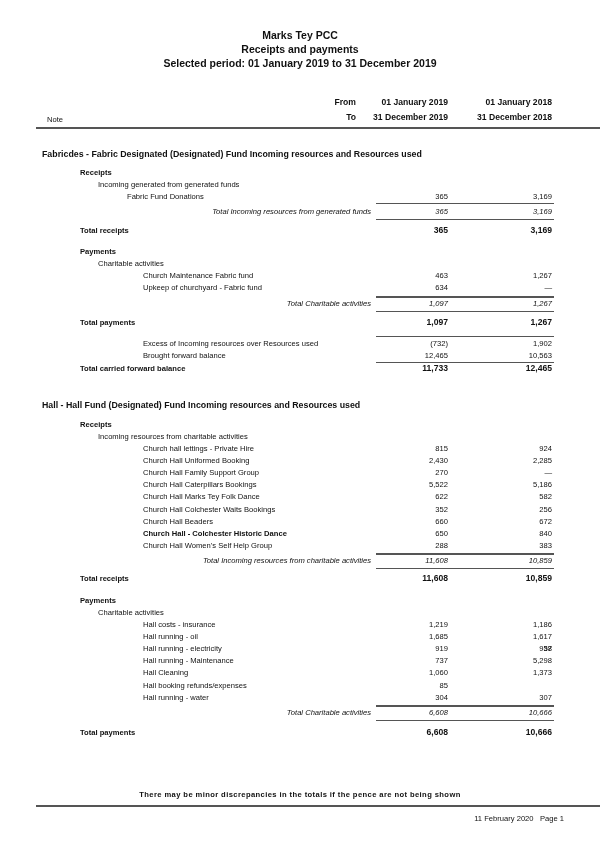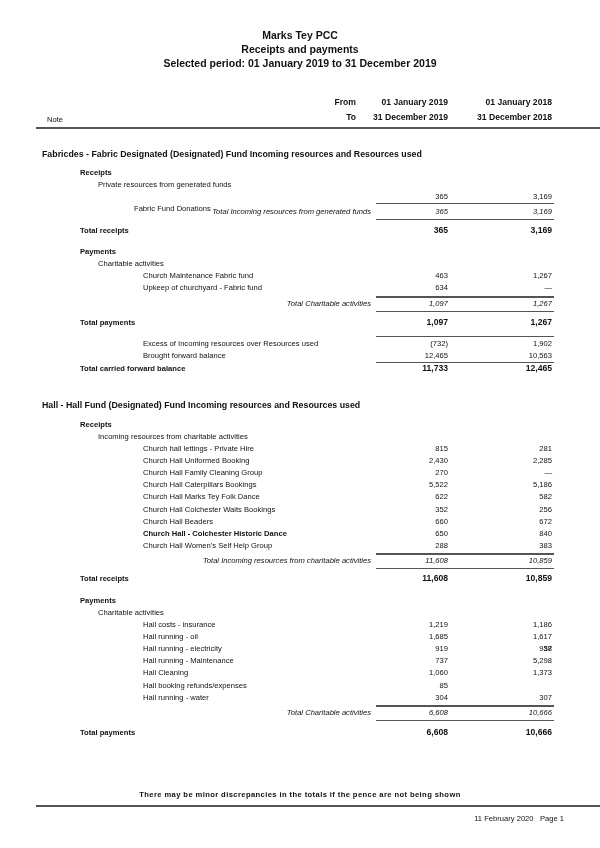--- a/index.html
+++ b/index.html
@@ -26,23 +26,23 @@
 <div class="abs b s9" style="right:244px;top:97px;">From</div>
 <div class="abs b s9" style="right:244px;top:112px;">To</div>
 <div class="r1 b s9" style="top:97px;">01 January 2019</div>
 <div class="r1 b s9" style="top:112px;">31 December 2019</div>
 <div class="r2 b s9" style="top:97px;">01 January 2018</div>
 <div class="r2 b s9" style="top:112px;">31 December 2018</div>
 <div class="hline" style="left:36px;width:564px;top:127px;height:1.5px;"></div>
 
 <div class="sec" style="top:149px;">Fabricdes - Fabric Designated (Designated) Fund Incoming resources and Resources used</div>
 <div class="abs b s8" style="left:80px;top:168px;">Receipts</div>
-<div class="abs s8" style="left:98px;top:180px;">Private resources from generated funds</div>
+<div class="abs s8" style="left:98px;top:180px;">Incoming generated from generated funds</div>
 <div>
-  <div class="abs s8" style="left:134px;top:192px;margin-top:12px;">Fabric Fund Donations</div>
+  <div class="abs s8" style="left:127px;top:192px;">Fabric Fund Donations</div>
   <div class="r1 s8" style="top:192px;">365</div>
   <div class="r2 s8" style="top:192px;">3,169</div>
 </div>
 <div class="hline" style="left:376px;width:178px;top:203px;height:1px;"></div>
 <div class="abs i s8" style="right:229px;top:207px;">Total Incoming resources from generated funds</div>
 <div class="r1 i s8" style="top:207px;">365</div>
 <div class="r2 i s8" style="top:207px;">3,169</div>
 <div class="hline" style="left:376px;width:178px;top:219px;height:1px;"></div>
 <div class="abs b s8" style="left:80px;top:226px;">Total receipts</div>
 <div class="r1 b s9" style="top:225px;">365</div>
@@ -81,29 +81,29 @@
 <div class="r1 b s9" style="top:363px;">11,733</div>
 <div class="r2 b s9" style="top:363px;">12,465</div>
 
 <div class="sec" style="top:400px;">Hall - Hall Fund (Designated) Fund Incoming resources and Resources used</div>
 <div class="abs b s8" style="left:80px;top:420px;">Receipts</div>
 <div class="abs s8" style="left:98px;top:432px;">Incoming resources from charitable activities</div>
 <div id="hall-receipts">
     <div>
       <div class="abs s8" style="left:143px;top:444px;">Church hall lettings - Private Hire</div>
       <div class="r1 s8" style="top:444px;">815</div>
-      <div class="r2 s8" style="top:444px;">281</div>
+      <div class="r2 s8" style="top:444px;">924</div>
     </div>
     <div>
       <div class="abs s8" style="left:143px;top:456.1px;">Church Hall Uniformed Booking</div>
       <div class="r1 s8" style="top:456.1px;">2,430</div>
       <div class="r2 s8" style="top:456.1px;">2,285</div>
     </div>
     <div>
-      <div class="abs s8" style="left:143px;top:468.2px;">Church Hall Family Cleaning Group</div>
+      <div class="abs s8" style="left:143px;top:468.2px;">Church Hall Family Support Group</div>
       <div class="r1 s8" style="top:468.2px;">270</div>
       <div class="r2 s8" style="top:468.2px;">—</div>
     </div>
     <div>
       <div class="abs s8" style="left:143px;top:480.3px;">Church Hall Caterpillars Bookings</div>
       <div class="r1 s8" style="top:480.3px;">5,522</div>
       <div class="r2 s8" style="top:480.3px;">5,186</div>
     </div>
     <div>
       <div class="abs s8" style="left:143px;top:492.4px;">Church Hall Marks Tey Folk Dance</div>

